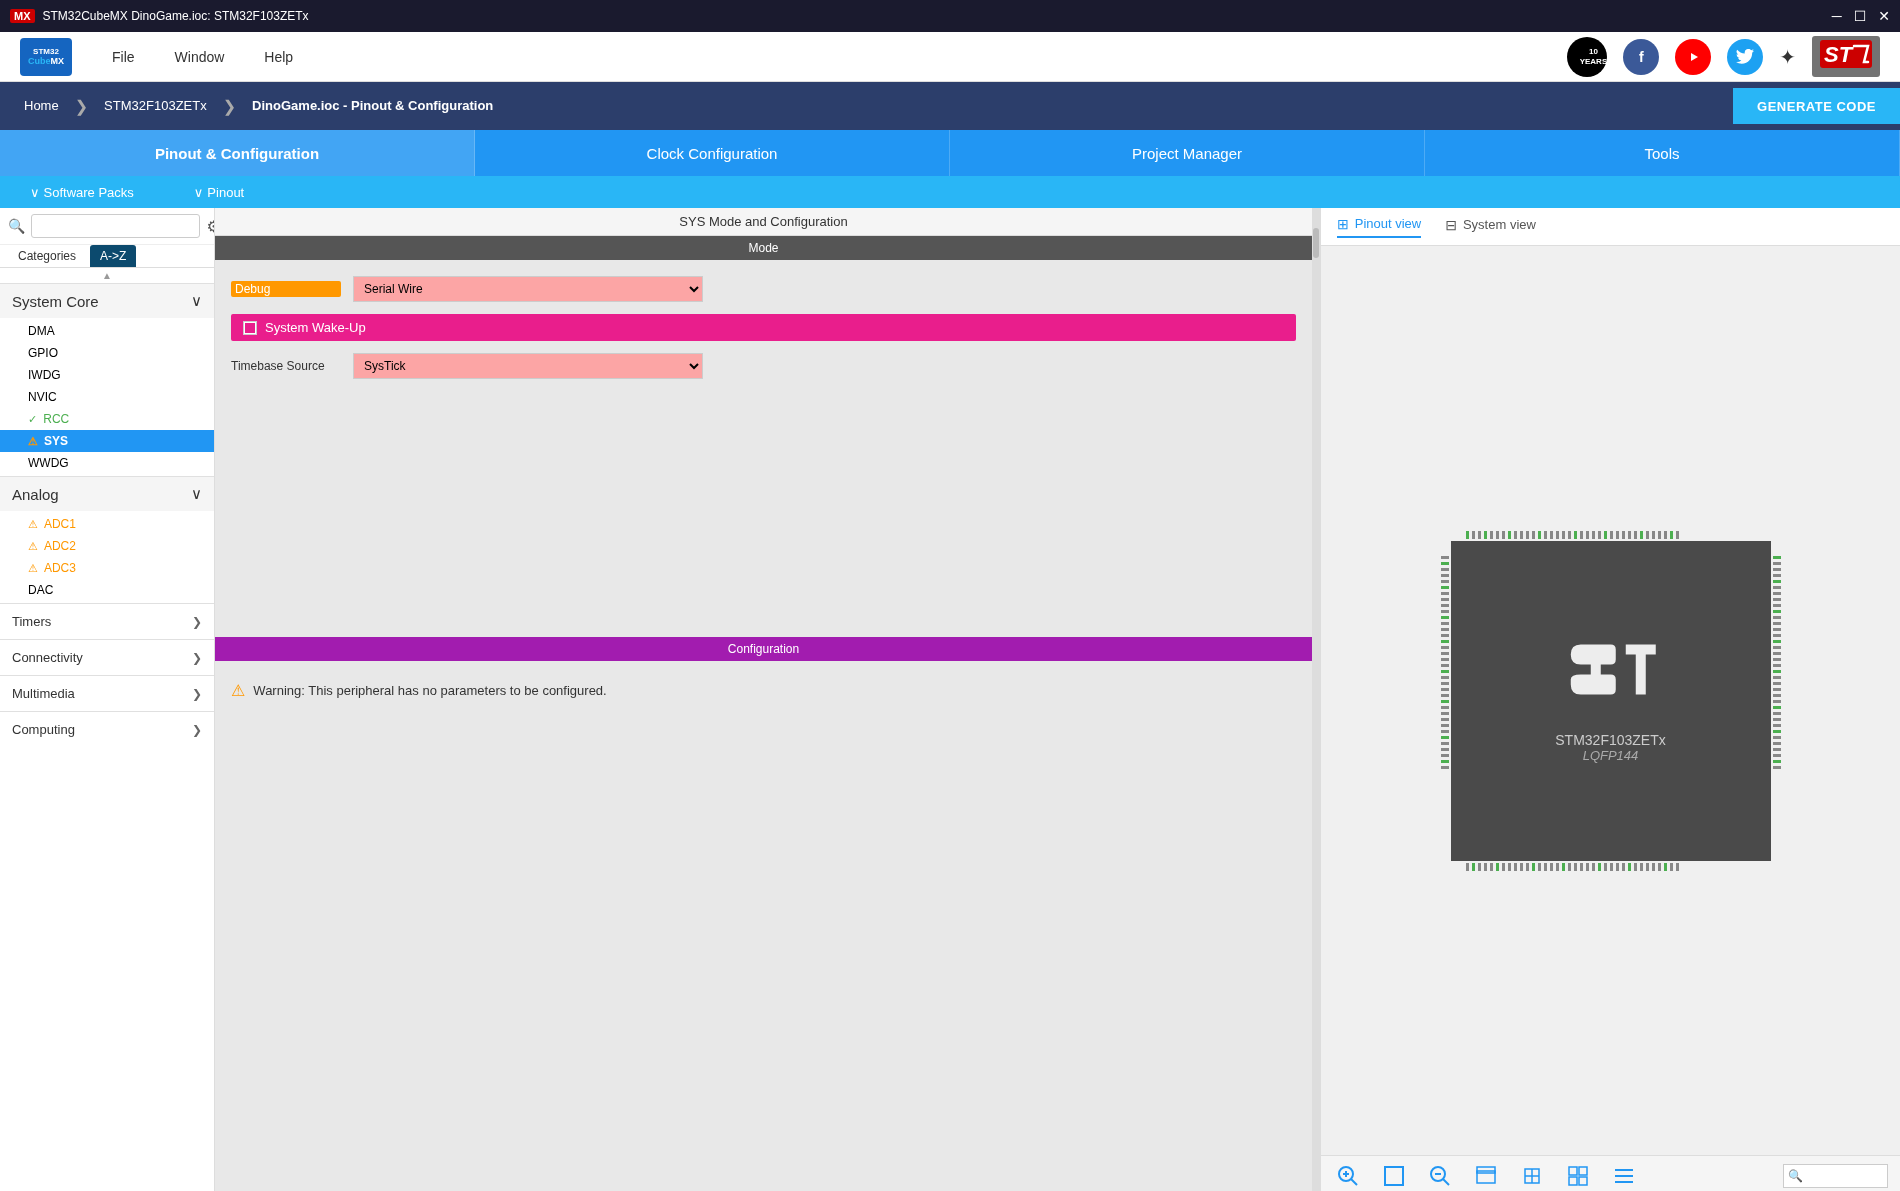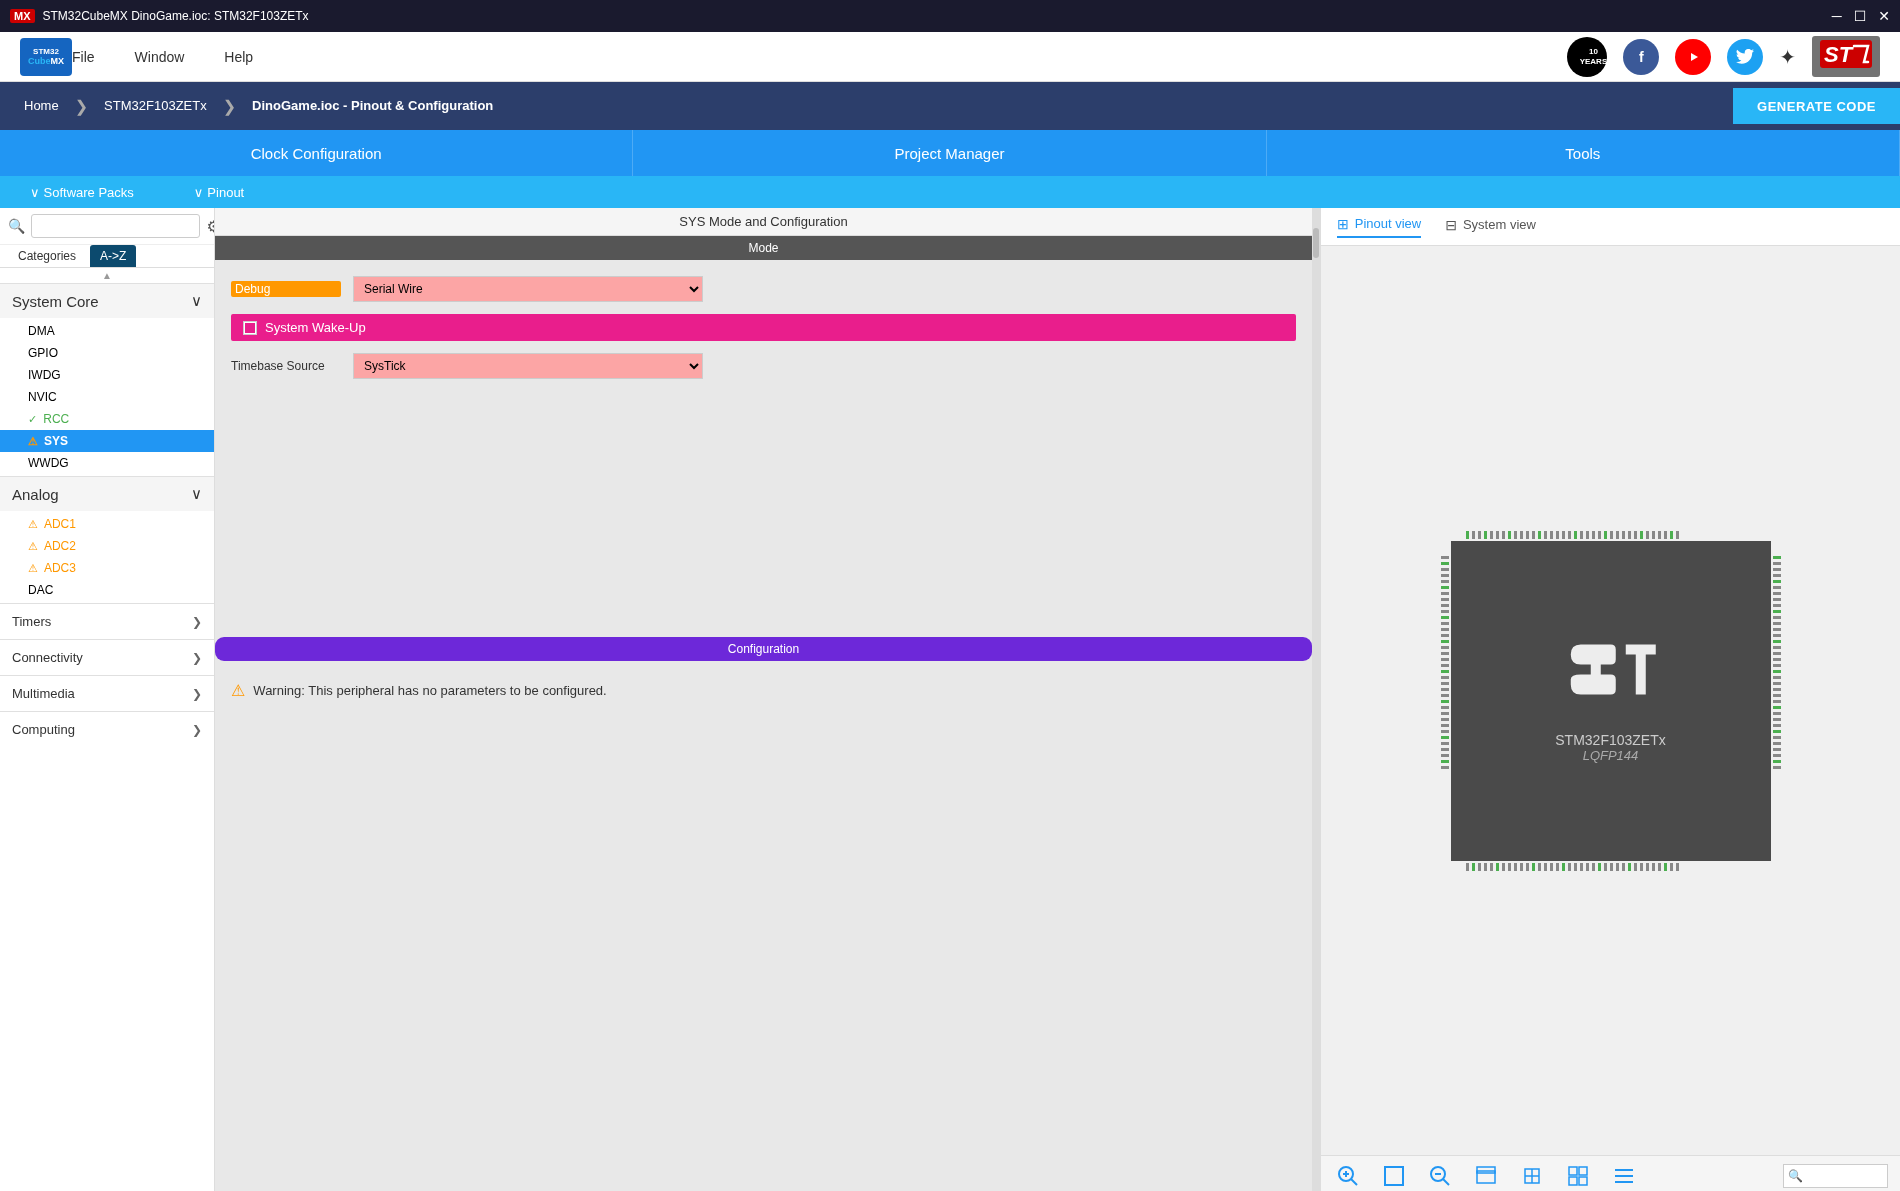--- a/index.html
+++ b/index.html
@@ -23,21 +23,21 @@
     
     .menu-bar {
       height: 50px;
       background: white;
       display: flex;
       align-items: center;
       justify-content: space-between;
       padding: 0 20px;
       border-bottom: 1px solid #ddd;
     }
-    .menu-bar-left { display: flex; align-items: center; }
+    .menu-bar-left { display: flex; align-items: center; gap: 40px; }
     .logo-area { display: flex; align-items: center; gap: 8px; }
     .logo-box {
       width: 52px; height: 38px;
       background: #1565c0;
       border-radius: 4px;
       display: flex; flex-direction: column;
       align-items: center; justify-content: center;
     }
     .logo-stm { color: white; font-size: 8px; font-weight: bold; line-height: 1; }
     .logo-cube { color: #29b6f6; font-size: 9px; font-weight: bold; }
@@ -292,26 +292,25 @@
       width: 14px; height: 14px;
       background: white;
       border: 1px solid #ccc;
       display: flex; align-items: center; justify-content: center;
       flex-shrink: 0;
     }
     .checkbox-inner { width: 10px; height: 10px; background: #e91e8c; }
     .wakeup-label { color: white; font-size: 13px; font-weight: 500; }
 
     .config-section-header {
-      background: #6d28d9;
+      background: #a21caf;
       color: white;
       padding: 5px 16px;
       font-size: 12px;
       text-align: center;
-      border-radius: 9px;
     }
     .config-section-content {
       background: #e8e8e8;
       padding: 20px 16px;
     }
     .warning-text {
       display: flex;
       align-items: center;
       gap: 8px;
       font-size: 13px;
@@ -507,20 +506,23 @@
 <div class="breadcrumb-bar">
   <span class="breadcrumb-item">Home</span>
   <span class="breadcrumb-chevron">❯</span>
   <span class="breadcrumb-item">STM32F103ZETx</span>
   <span class="breadcrumb-chevron">❯</span>
   <span class="breadcrumb-item active">DinoGame.ioc - Pinout &amp; Configuration</span>
   <button class="generate-code-btn">GENERATE CODE</button>
 </div>
 
 <div class="main-tabs">
+  <div class="main-tab active">
+    <span>Pinout &amp; Configuration</span>
+  </div>
   <div class="main-tab">
     <span>Clock Configuration</span>
   </div>
   <div class="main-tab">
     <span>Project Manager</span>
   </div>
   <div class="main-tab">
     <span>Tools</span>
   </div>
 </div>

